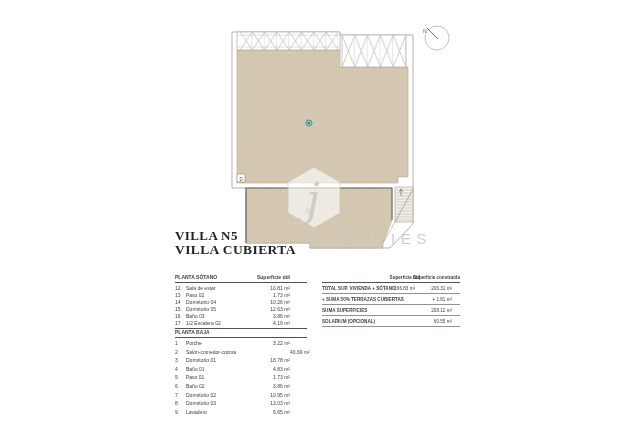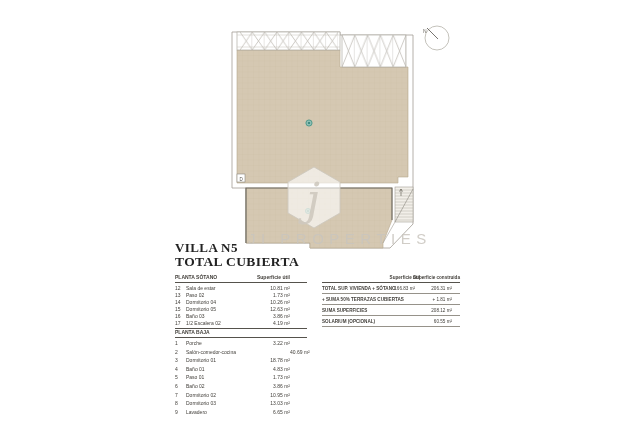--- a/index.html
+++ b/index.html
@@ -1,21 +1,21 @@
 <!DOCTYPE html>
 <html><head>
 <meta charset="utf-8">
 <style>
   html,body{margin:0;padding:0;background:#fff;}
   #page{position:relative;width:630px;height:423px;background:#ffffff;overflow:hidden;
         font-family:"Liberation Sans",sans-serif;color:#44413c;}
   
   #plan-svg{position:absolute;left:0;top:0;}
   
-  #title-block{position:absolute;left:175px;top:241px;font-family:"Liberation Serif",serif;
+  #title-block{position:absolute;left:175px;top:229px;font-family:"Liberation Serif",serif;
                font-weight:bold;color:#232323;line-height:1.0;letter-spacing:.4px;}
   #title-line1{font-size:13px;}
   #title-line2{font-size:13.5px;margin-top:1px;}
   
   #left-table{position:absolute;left:175px;top:275px;width:132px;font-size:5px;line-height:1;}
   .lt-head{display:flex;justify-content:space-between;align-items:flex-end;font-weight:bold;
            border-bottom:1px solid #55524c;padding-bottom:1.5px;margin-bottom:3px;}
   .lt-head .util-h{margin-right:17px;font-weight:bold;}
   .lt-head2{font-weight:bold;border-top:1px solid #55524c;border-bottom:1px solid #55524c;
             padding:1.5px 0;margin-top:1px;margin-bottom:3.5px;}
@@ -112,21 +112,21 @@
 
     <g>
       <circle cx="437" cy="38" r="12" fill="#ffffff" stroke="#b5b2aa" stroke-width="0.8"></circle>
       <path d="M427,28 L438,39" stroke="#55524c" stroke-width="0.8"></path>
       <text x="423" y="33" font-size="5" fill="#6b675f">N</text>
     </g>
   </svg>
 
   <div id="title-block">
     <div id="title-line1">VILLA N5</div>
-    <div id="title-line2">TOTAL CUBIERTA</div>
+    <div id="title-line2">VILLA CUBIERTA</div>
   </div>
 
   <div id="left-table">
     <div class="lt-head">
       <span>PLANTA SÓTANO</span>
       <span class="util-h">Superficie útil</span>
     </div>
     <div class="sot">
 
     <div class="lt-row">

